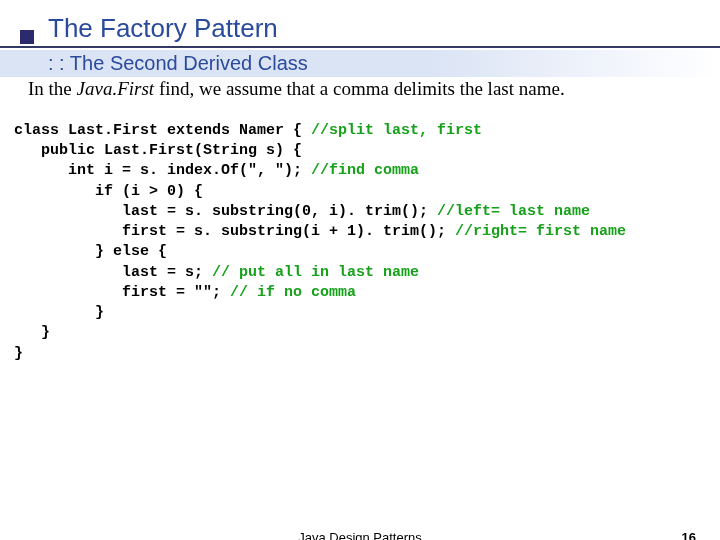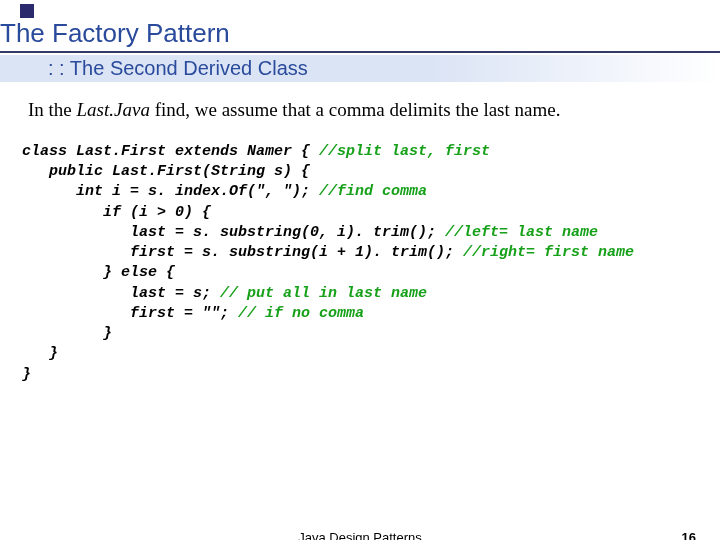--- a/index.html
+++ b/index.html
@@ -6,23 +6,22 @@
   body {
     width: 720px;
     height: 540px;
     background: #ffffff;
     font-family: Arial, Helvetica, sans-serif;
     position: relative;
     overflow: hidden;
   }
   .title-bar {
     display: flex;
-    align-items: flex-start;
-    padding: 4px 0 2px 0;
-    flex-direction: column;
+    align-items: flex-end;
+    padding: 13px 0 2px 0;
   }
   .bullet {
     width: 14px;
     height: 14px;
     background: #2a2a6c;
     margin-left: 20px;
     margin-right: 14px;
     flex-shrink: 0;
   }
   .title-text {
@@ -33,45 +32,44 @@
   .title-underline {
     height: 2px;
     background: #333a66;
     margin-left: 0;
     margin-right: 0;
     margin-bottom: 2px;
   }
   .subtitle-bar {
     background: linear-gradient(to right, #dbe4f5 0%, #dbe4f5 60%, #ffffff 100%);
     padding: 2px 0 2px 48px;
-    margin-bottom: 16px;
+    margin-bottom: 0;
   }
   .subtitle-text {
     color: #2a4a9c;
     font-size: 20px;
     font-weight: normal;
   }
   .body-text {
     font-family: "Times New Roman", Times, serif;
     font-size: 19px;
     color: #000;
     margin: 0 28px 20px 28px;
     line-height: 1.25;
     text-align: justify;
   }
   .body-text em { font-style: italic; }
   .code-block {
     font-family: "Courier New", Courier, monospace;
     font-size: 15px;
     font-weight: bold;
     color: #000;
-    margin-left: 22px;
+    margin-left: 14px;
     line-height: 1.35;
     white-space: pre;
-    font-style: italic;
   }
   .code-block .cmt { color: #17a11a; }
   .footer {
     position: absolute;
     bottom: 10px;
     left: 0;
     width: 100%;
   }
   .footer-center {
     position: absolute;
@@ -94,21 +92,21 @@
 <div class="title-bar">
   <div class="bullet"></div>
   <div class="title-text">The Factory Pattern</div>
 </div>
 <div class="title-underline"></div>
 <div class="subtitle-bar">
   <div class="subtitle-text">: : The Second Derived Class</div>
 </div>
 
 <div class="body-text">
-  <span>In the </span><em>Last.Java</em><span> find, we assume that a comma delimits the last name.</span>
+  <span>In the </span><em>Java.First</em><span> find, we assume that a comma delimits the last name.</span>
 </div>
 
 <div class="code-block"><span>class Last.First extends Namer { </span><span class="cmt">//split last, first</span>
 <span>   public Last.First(String s) {</span>
 <span>      int i = s. index.Of(", "); </span><span class="cmt">//find comma</span>
 <span>         if (i &gt; 0) {</span>
 <span>            last = s. substring(0, i). trim(); </span><span class="cmt">//left= last name</span>
 <span>            first = s. substring(i + 1). trim(); </span><span class="cmt">//right= first name</span>
 <span>         } else {</span>
 <span>            last = s; </span><span class="cmt">// put all in last name</span>

